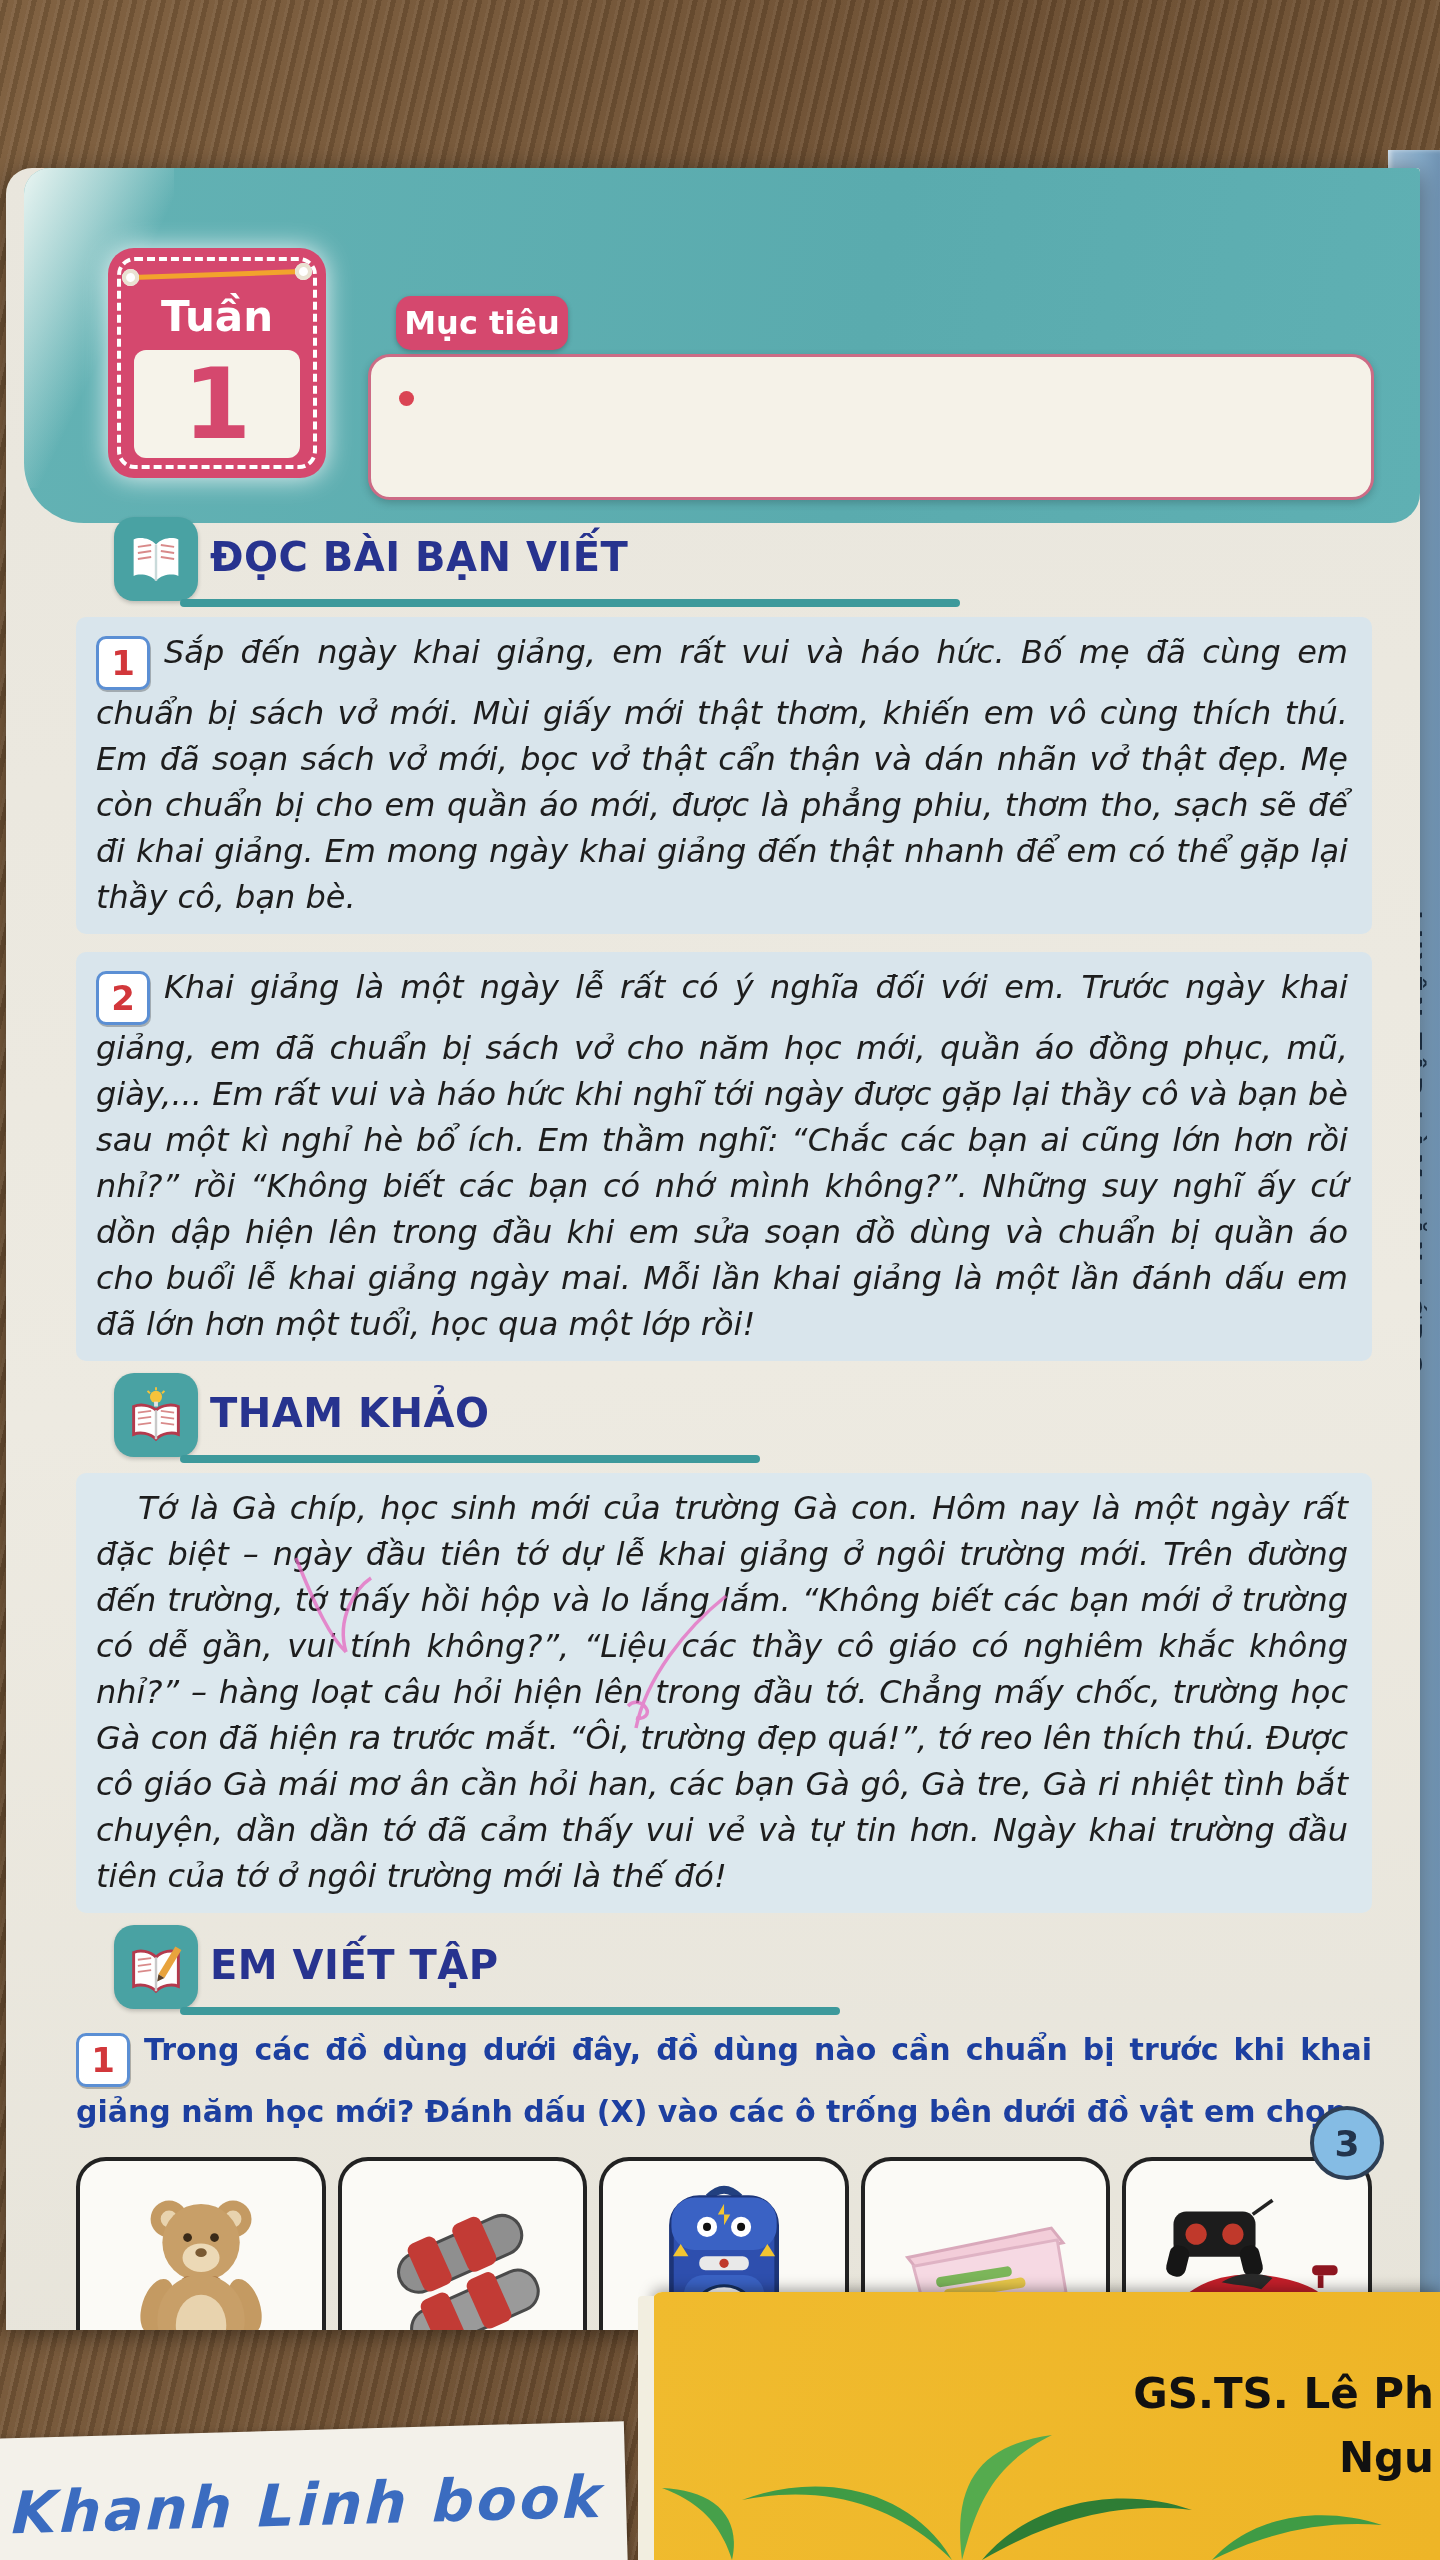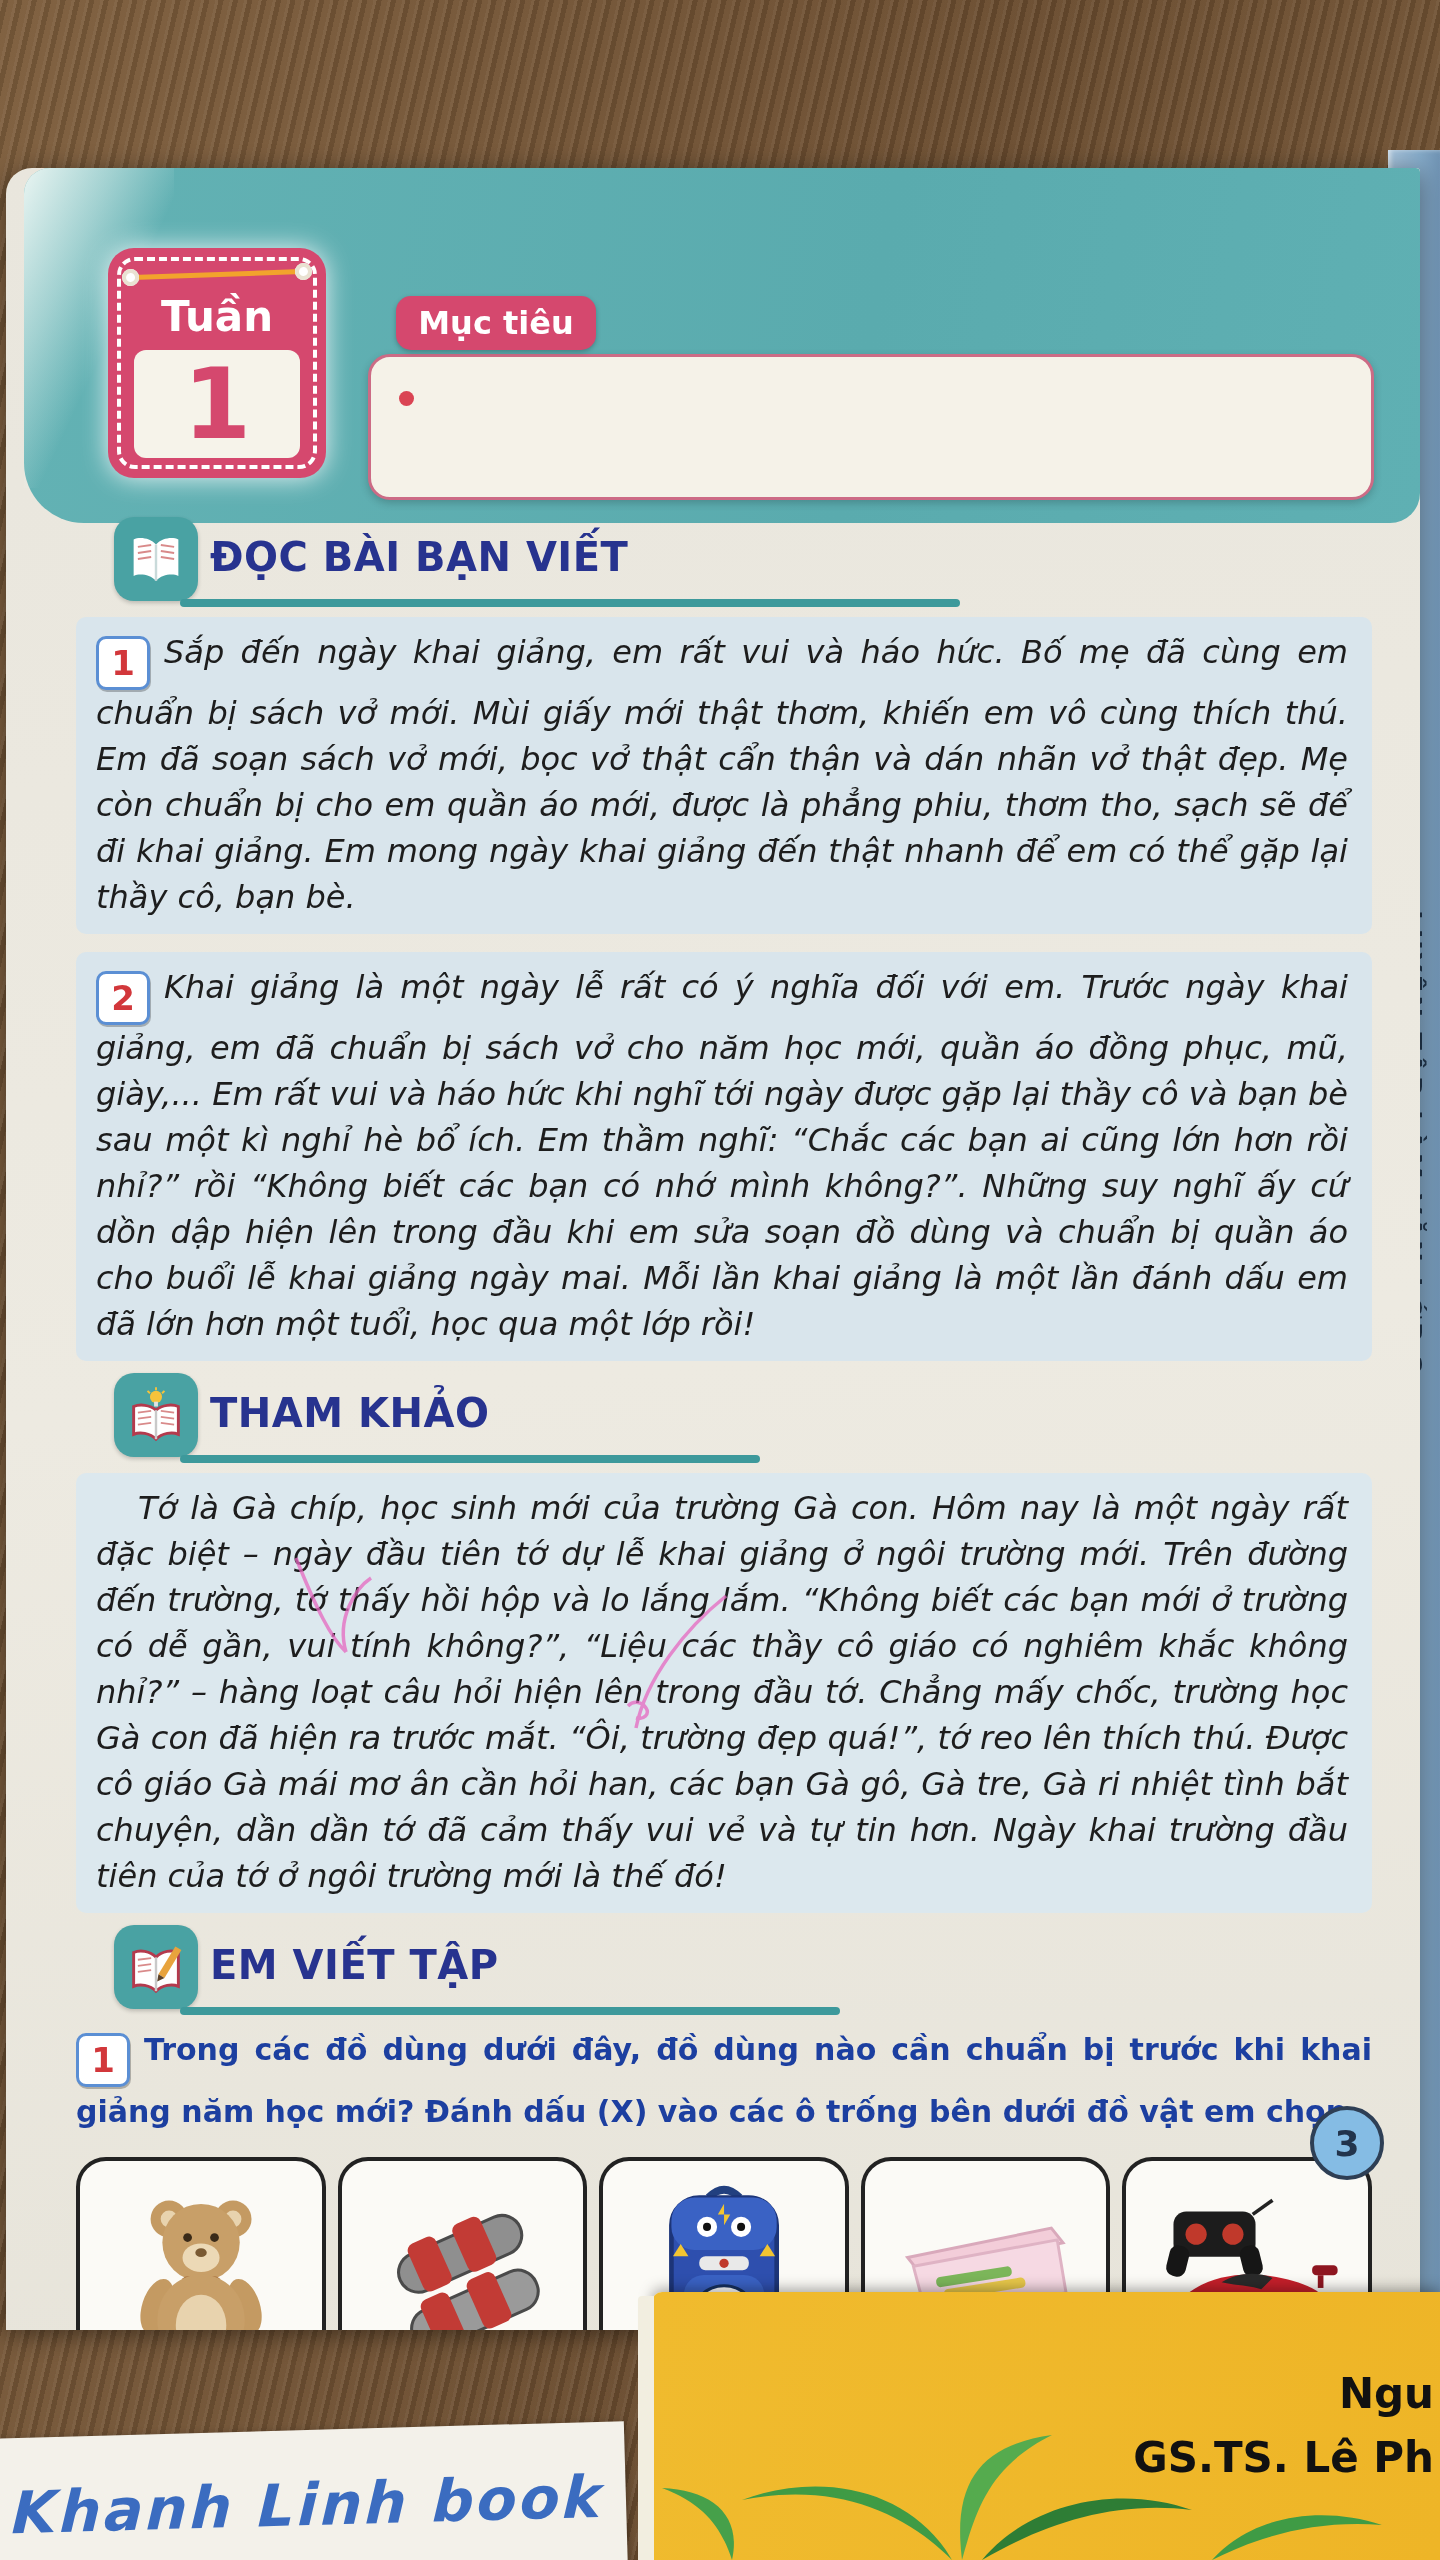--- a/index.html
+++ b/index.html
@@ -57,21 +57,21 @@
     box-shadow:inset 0 0 0 4px #e9e2d2;
   }
   .tuan .string::before{left:-8px;} .tuan .string::after{right:-8px;}
   .tuan-label{position:absolute;top:44px;width:100%;text-align:center;color:#fff;font-weight:bold;font-size:42px;}
   .tuan-num{
     position:absolute;left:26px;right:26px;top:102px;bottom:20px;background:#f6f3ea;border-radius:12px;
     display:flex;align-items:center;justify-content:center;
     color:#d5486e;font-size:98px;font-weight:bold;
   }
   .muctieu{
-    position:absolute;left:372px;top:128px;width:200px;height:54px;background:#d5486e;border-radius:15px;
+    position:absolute;left:372px;top:128px;width:172px;height:54px;background:#d5486e;border-radius:15px;
     display:flex;align-items:center;justify-content:center;color:#fff;font-weight:bold;font-size:32px;
     box-shadow:0 2px 5px rgba(0,0,0,.25);z-index:2;
   }
   .objective{
     position:absolute;left:344px;top:186px;width:1000px;height:140px;
     background:#f5f2e8;border:3px solid #cc6b85;border-radius:22px;
     box-shadow:0 3px 8px rgba(0,0,0,.2);
   }
   .objective .bullet{position:absolute;left:28px;top:34px;width:15px;height:15px;background:#da4453;border-radius:50%;}
   .objective .obj-text{
@@ -352,22 +352,22 @@
     </svg>
     <svg class="scribble" style="left:480px;top:1420px" width="300" height="150">
       <path d="M240 8 C 200 40, 160 90, 150 140 M142 118 c 6 -6 14 -4 18 2 c 4 6 -2 12 -10 10" fill="none" stroke="#e668c0" stroke-width="3.5" opacity=".75"></path>
     </svg>
 
     <div class="page-circle">3</div>
   </div>
 
   <div class="yellow-book">
     <div class="yb-authors">
+      <div>GS.TS. Lê Ph</div>
       <div>Ngu</div>
-      <div>GS.TS. Lê Ph</div>
     </div>
     <svg class="yb-palms" viewBox="0 0 788 130" preserveAspectRatio="none">
       <path d="M300 130 C 260 60 170 40 90 70 C 180 52 250 80 300 130" fill="#3f9b45"></path>
       <path d="M310 130 C 300 50 330 15 400 5 C 340 35 325 75 310 130" fill="#55ab4e"></path>
       <path d="M330 130 C 380 70 470 55 540 80 C 460 70 390 95 330 130" fill="#2e7d35"></path>
       <path d="M80 130 C 90 85 60 60 10 58 C 55 75 70 100 80 130" fill="#46a04a"></path>
       <path d="M560 130 C 600 85 670 75 730 95 C 665 90 610 105 560 130" fill="#3f9b45"></path>
     </svg>
   </div>
 

